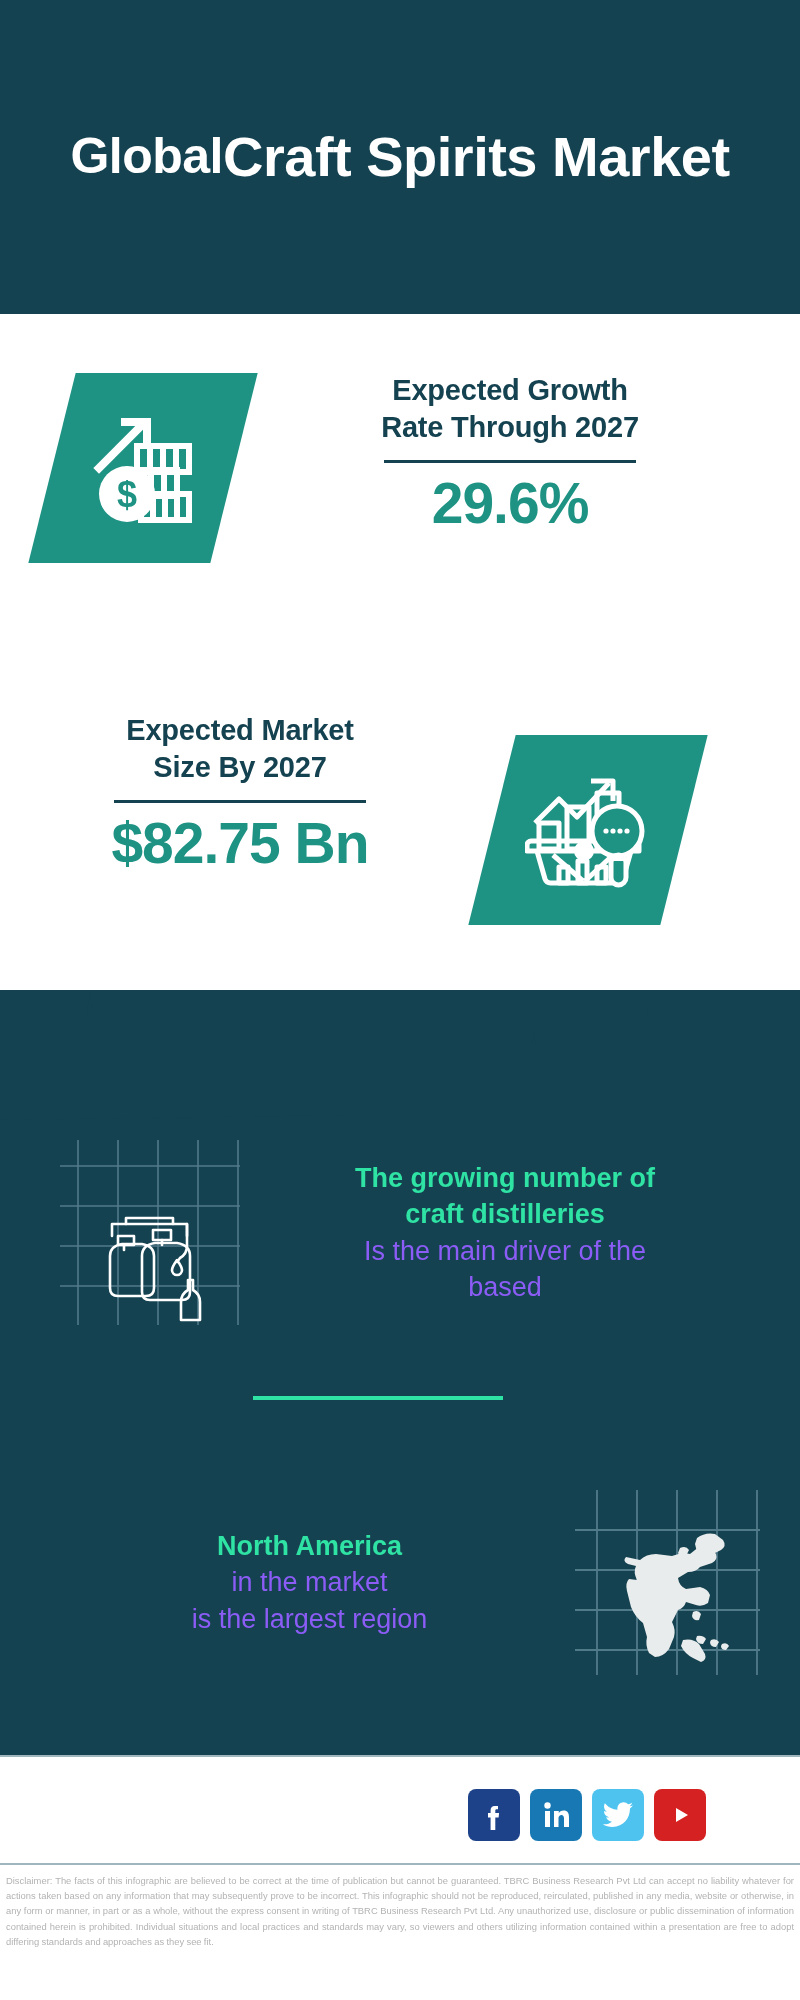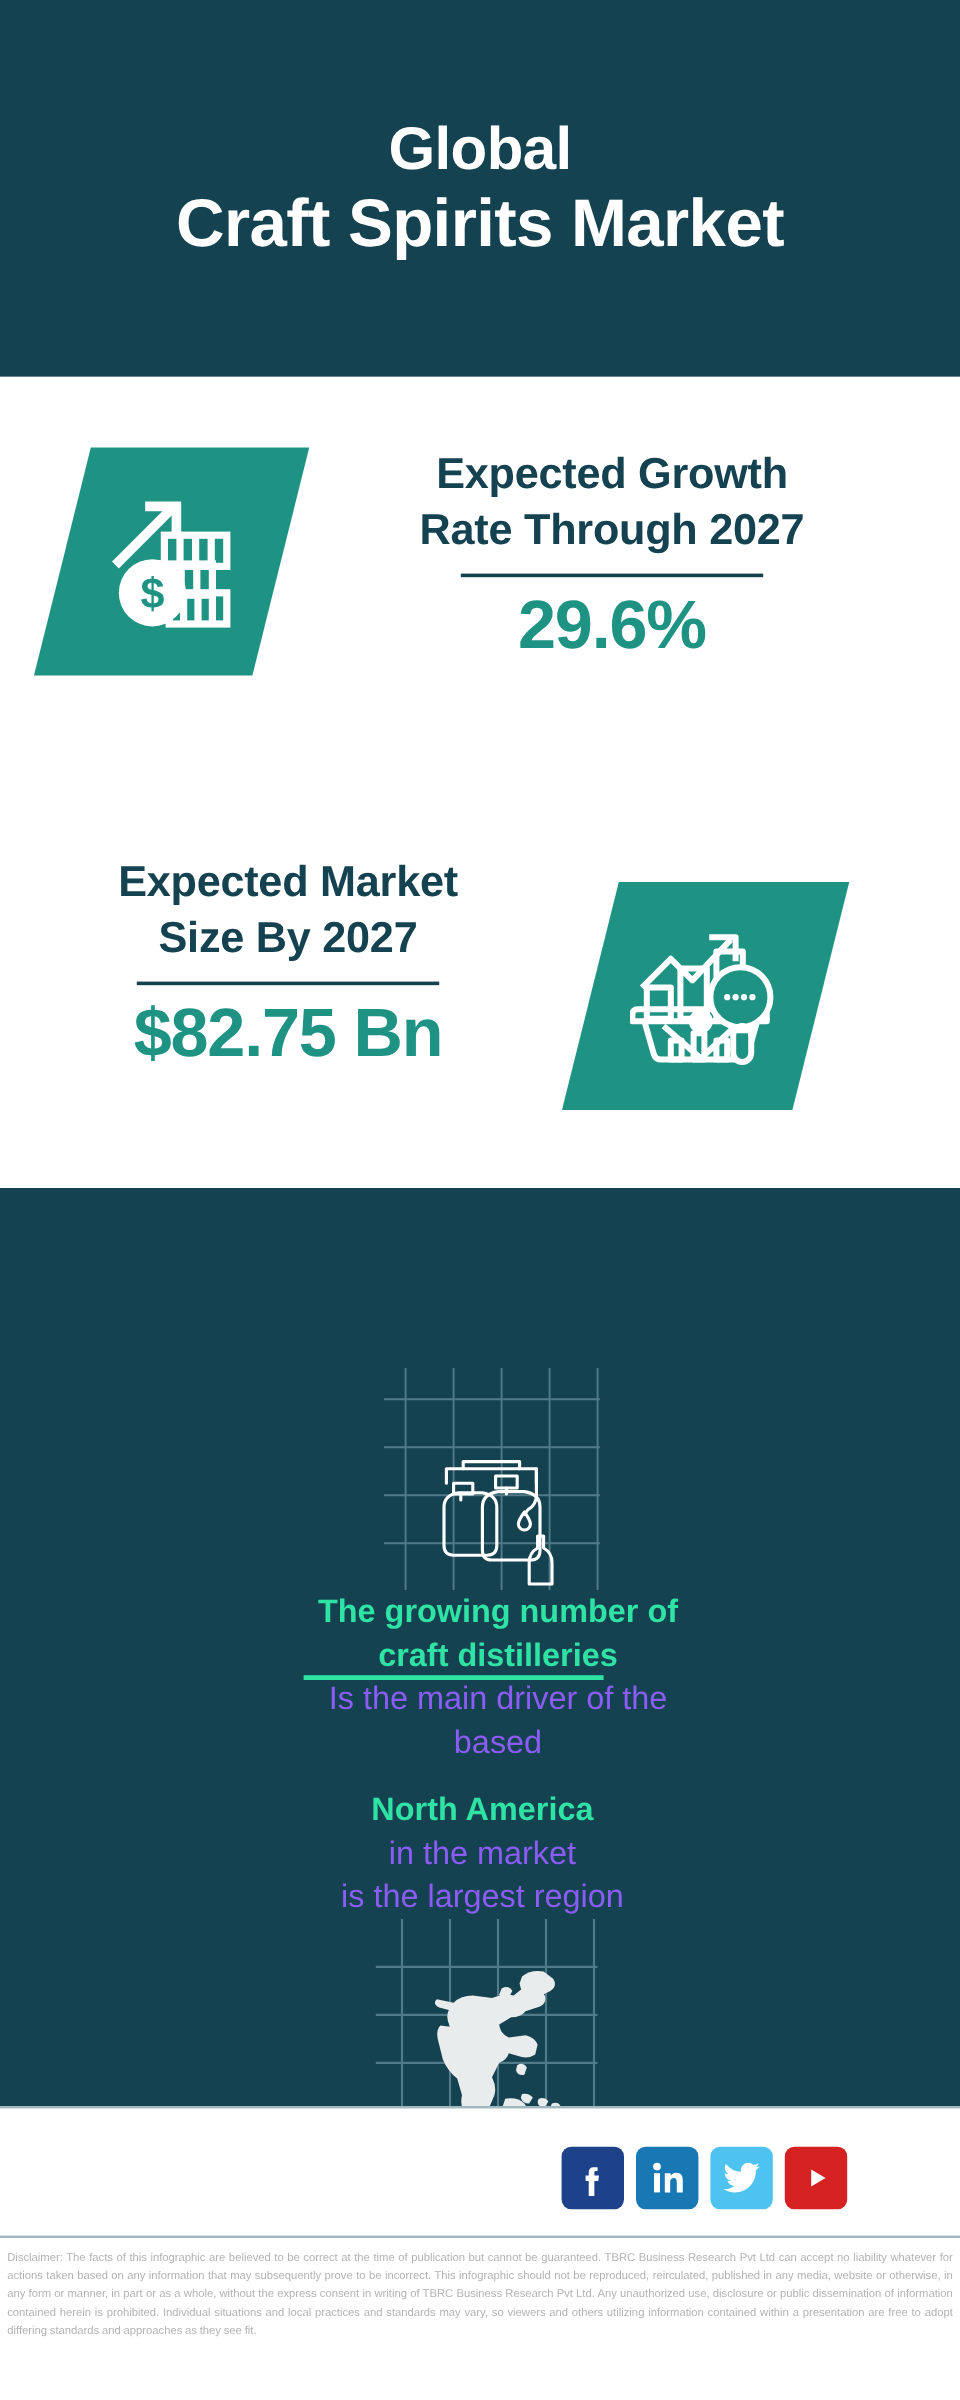--- a/index.html
+++ b/index.html
@@ -9,21 +9,21 @@
     background:#ffffff;
     width:800px; height:2000px;
     position:relative; overflow:hidden;
   }
   .page { position:relative; width:800px; height:2000px; background:#fff; }
 
   
   .header {
     position:absolute; top:0; left:0; width:800px; height:314px;
     background:#154250;
-    display:flex; flex-direction:column;
+    display:flex; flex-direction:row;
     align-items:center; justify-content:center;
   }
   .header-line1 {
     color:#ffffff; font-size:50px; font-weight:bold;
     letter-spacing:-0.5px; line-height:1.15;
   }
   .header-line2 {
     color:#ffffff; font-size:56px; font-weight:bold;
     letter-spacing:-0.5px; line-height:1.15;
   }
@@ -38,21 +38,21 @@
   .para {
     position:absolute;
     background:#1E9384;
     transform:skewX(-14deg);
     display:flex; align-items:center; justify-content:center;
   }
   .para > svg { transform:skewX(14deg); }
 
   .stat-block { position:absolute; text-align:center; }
   .stat-title {
-    color:#154250; font-size:36px; font-weight:bold; line-height:1.28;
+    color:#154250; font-size:29px; font-weight:bold; line-height:1.28;
     letter-spacing:-0.2px;
   }
   .stat-rule {
     height:3px; background:#154250; margin:14px auto 8px auto;
   }
   .stat-value {
     color:#1E9384; font-size:57px; font-weight:bold; line-height:1.15;
     letter-spacing:-1px;
   }
 
@@ -60,21 +60,21 @@
   .dark-zone {
     position:absolute; top:990px; left:0; width:800px; height:765px;
     background:#154250;
   }
   .skyline {
     position:absolute; top:975px; left:0; width:800px; height:145px;
     display:block;
   }
 
   .fact {
-    position:absolute; display:flex; align-items:center;flex-direction:column;
+    position:absolute; display:flex; align-items:center;
   }
   .fact-icon { flex:0 0 auto; position:relative; }
   .fact-text { color:#ffffff; }
   .fact-lead {
     color:#2FE3A4; font-size:27px; font-weight:bold; line-height:1.34;
   }
   .fact-rest {
     color:#8b5cf6; font-size:27px; font-weight:normal; line-height:1.34;
   }
   .divider-green {

